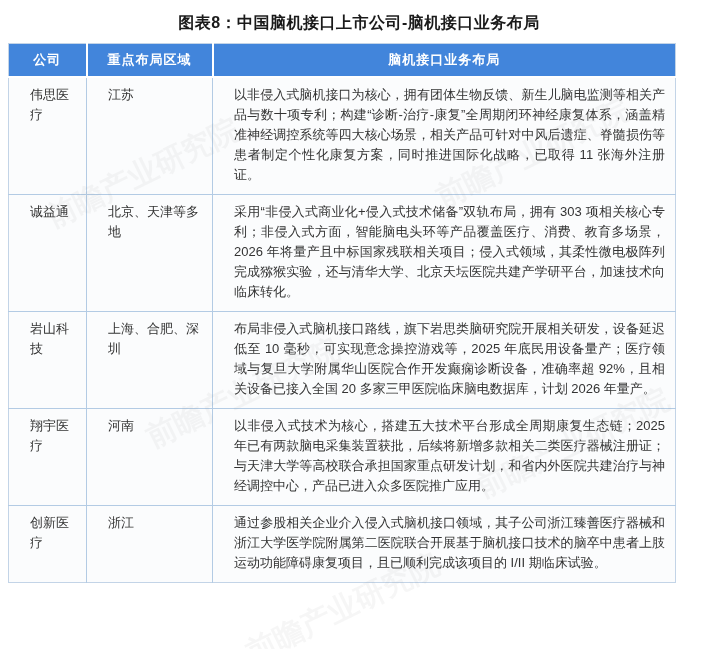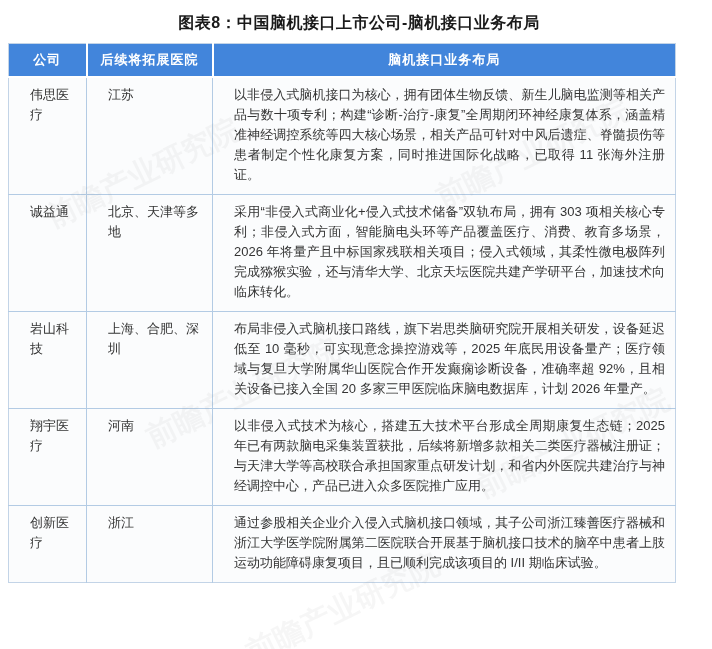--- a/index.html
+++ b/index.html
@@ -85,21 +85,21 @@
 <div class="table-wrap">
   <table class="biz-table">
     <colgroup>
         <col class="c1">
         <col class="c2">
         <col class="c3">
       </colgroup>
     <thead>
       <tr>
         <th>公司</th>
-        <th>后续将拓展医院</th>
+        <th>重点布局区域</th>
         <th>脑机接口业务布局</th>
       </tr>
     </thead>
     <tbody>
         <tr>
           <td class="company">伟思医疗</td>
           <td class="region">江苏</td>
           <td class="detail">以非侵入式脑机接口为核心，拥有团体生物反馈、新生儿脑电监测等相关产品与数十项专利；构建“诊断-治疗-康复”全周期闭环神经康复体系，涵盖精准神经调控系统等四大核心场景，相关产品可针对中风后遗症、脊髓损伤等患者制定个性化康复方案，同时推进国际化战略，已取得 11 张海外注册证。</td>
         </tr>
         <tr>

